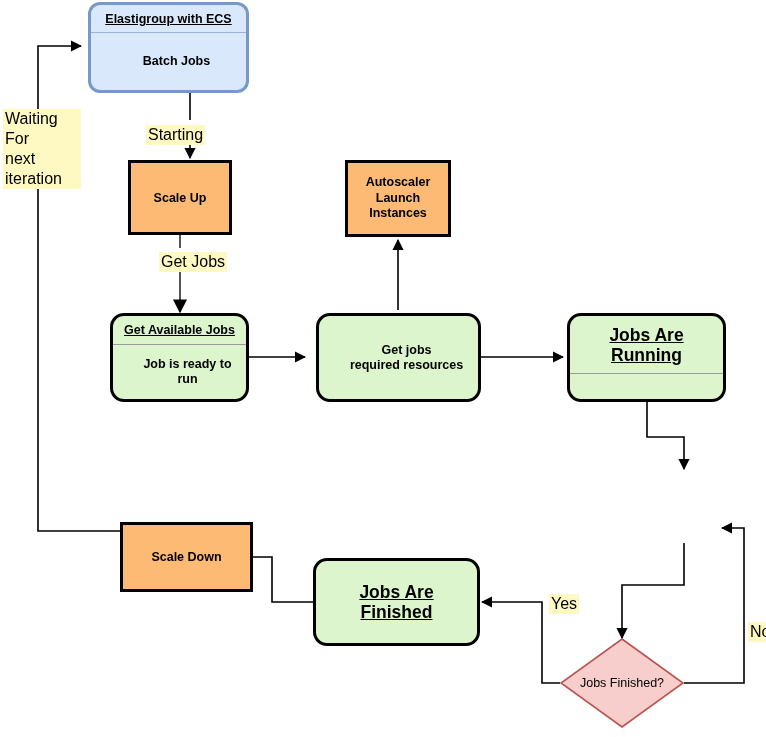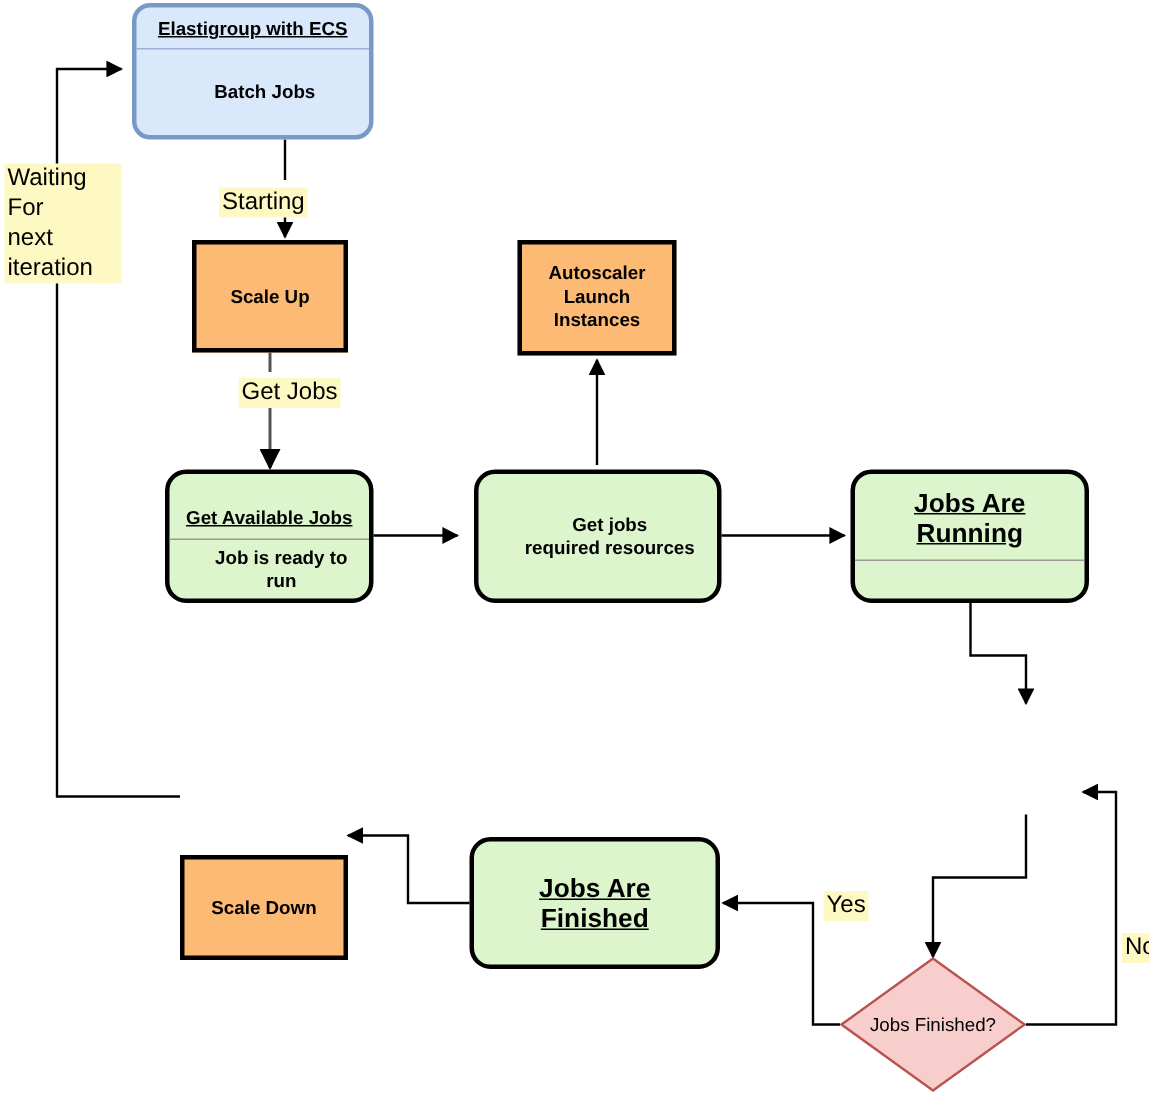--- a/index.html
+++ b/index.html
@@ -80,21 +80,21 @@
 
   
   .box-green {
     background: #ddf5cd;
     border: 3px solid #000000;
     border-radius: 14px;
     color: #000;
   }
   .box-green .title {
     font-size: 12.5px;
-    padding: 22px 4px 7px 4px;
+    padding: 7px 4px 7px 4px;
     border-bottom: 1px solid #9a9a9a;
   }
   .box-green .body {
     font-size: 12.5px;
     flex: 1;
     display: flex;
     align-items: center;
     justify-content: center;
     padding: 2px 4px;
   }
@@ -234,21 +234,21 @@
     <div class="diamond-label">Jobs Finished?</div>
   </div>
 
   <div class="node box-green solo" style="left:313px; top:558px; width:167px; height:88px;">
     <div class="title">
       <div>Jobs Are</div>
       <div>Finished</div>
     </div>
   </div>
 
-  <div class="node box-yellow" style="left:120px; top:522px; width:112px; height:70px;margin-top:48px;">
+  <div class="node box-yellow" style="left:120px; top:522px; width:133px; height:70px;">
     <div>Scale Down</div>
   </div>
 
   <div class="edge-label" style="left:146px; top:125px;text-align:center;">Starting</div>
 
   <div class="edge-label" style="left:159px; top:252px;">Get Jobs</div>
 
   <div class="edge-label" style="left:549px; top:594px;">Yes</div>
 
   <div class="edge-label" style="left:748px; top:622px;">No</div>

